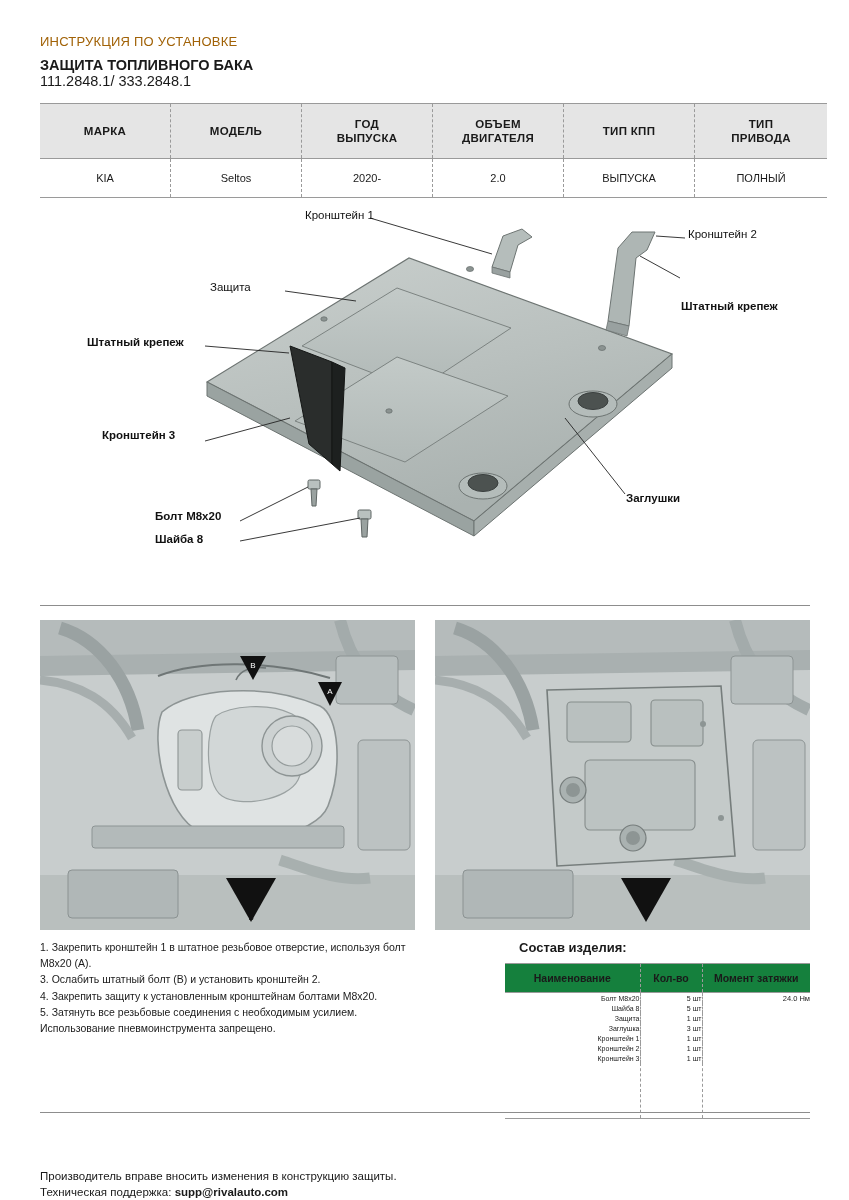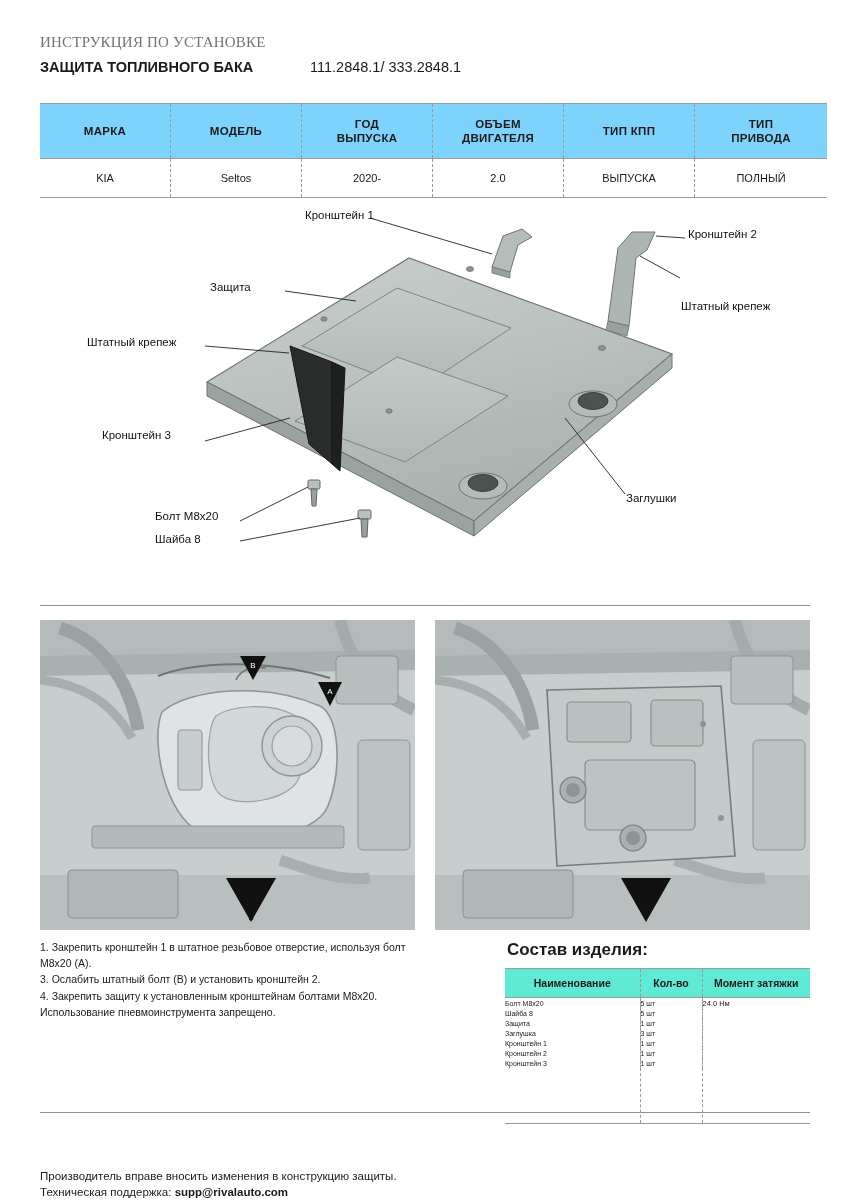--- a/index.html
+++ b/index.html
@@ -23,31 +23,31 @@
   }
 
   
   .header {
     position: absolute;
     left: 40px;
     top: 34px;
     width: 770px;
   }
   .header .line1 {
-    font-size: 15px;
+    font-size: 13px;
     letter-spacing: 0.2px;
-    color: #737373;
-    font-family: Liberation Serif, serif;
+    color: #a16207;
   }
   .header .line2 {
     margin-top: 8px;
     font-size: 14.5px;
     font-weight: bold;
     display: flex;
     align-items: baseline;
+    flex-direction: column;
   }
   .header .line2 .title {
     width: 270px;
   }
   .header .line2 .codes {
     font-size: 14.5px;
     font-weight: normal;
   }
 
   
@@ -57,21 +57,21 @@
     top: 103px;
     width: 770px;
     border-collapse: collapse;
     table-layout: fixed;
   }
   .spec-table th, .spec-table td {
     text-align: center;
     vertical-align: middle;
   }
   .spec-table thead tr {
-    background: #7dd3fc;
+    background: #e5e5e5;
   }
   .spec-table th {
     font-size: 11.5px;
     font-weight: bold;
     height: 52px;
     line-height: 1.25;
     border-top: 1px solid #9a9a9a;
     border-bottom: 1px solid #9a9a9a;
     border-right: 1px dashed #9a9a9a;
     letter-spacing: 0.3px;
@@ -93,21 +93,21 @@
     width: 770px;
     height: 400px;
   }
   .diagram svg { display: block; }
   .lbl {
     position: absolute;
     font-size: 11.5px;
     color: #111;
     white-space: nowrap;
   }
-  .lbl.b { font-weight: normal; }
+  .lbl.b { font-weight: bold; }
 
   
   .hr {
     position: absolute;
     left: 40px;
     width: 770px;
     height: 0;
     border-top: 1px solid #8d8d8d;
   }
 
@@ -149,44 +149,44 @@
   }
 
   
   .parts {
     position: absolute;
     left: 505px;
     top: 940px;
     width: 305px;
   }
   .parts h3 {
-    margin: 0 0 8px 2px;
-    font-size: 17px;
+    margin: 0 0 8px 14px;
+    font-size: 13px;
     font-weight: bold;
   }
   .parts table {
     width: 305px;
     border-collapse: collapse;
     table-layout: fixed;
   }
-  .parts thead tr { background: #5eead4; }
+  .parts thead tr { background: #15803d; }
   .parts th {
     font-size: 10.5px;
     font-weight: bold;
     height: 26px;
     border-top: 1px solid #9a9a9a;
     border-bottom: 1px solid #9a9a9a;
     border-right: 1px dashed #9a9a9a;
     text-align: center;
   }
   .parts th:last-child { border-right: none; }
   .parts td {
     font-size: 7px;
     height: 10px;
-    text-align: left;
+    text-align: right;
     border-right: 1px dashed #9a9a9a;
     padding: 0;
   }
   .parts td:last-child { border-right: none; }
   .parts td.mom { font-size: 7.5px; }
   .parts .filler td { height: 55px; border-bottom: 1px solid #9a9a9a; }
 
   
   .footer {
     position: absolute;
@@ -411,20 +411,21 @@
         <path d="M186,258 L236,258 L211,302 Z" fill="#111"></path>
       </svg>
     </div>
   </div>
 
   <div class="instr">
     <p>1. Закрепить кронштейн 1 в штатное резьбовое отверстие, используя болт</p>
     <p>M8x20 (А).</p>
     <p>3. Ослабить штатный болт (В) и установить кронштейн 2.</p>
     <p>4. Закрепить защиту к установленным кронштейнам болтами M8x20.</p>
+    <p>5. Затянуть все резьбовые соединения с необходимым усилием.</p>
     <p>Использование пневмоинструмента запрещено.</p>
   </div>
 
   <div class="parts">
     <h3>Состав изделия:</h3>
     <table>
       <colgroup>
         <col style="width:135px">
         <col style="width:62px">
         <col style="width:108px">

